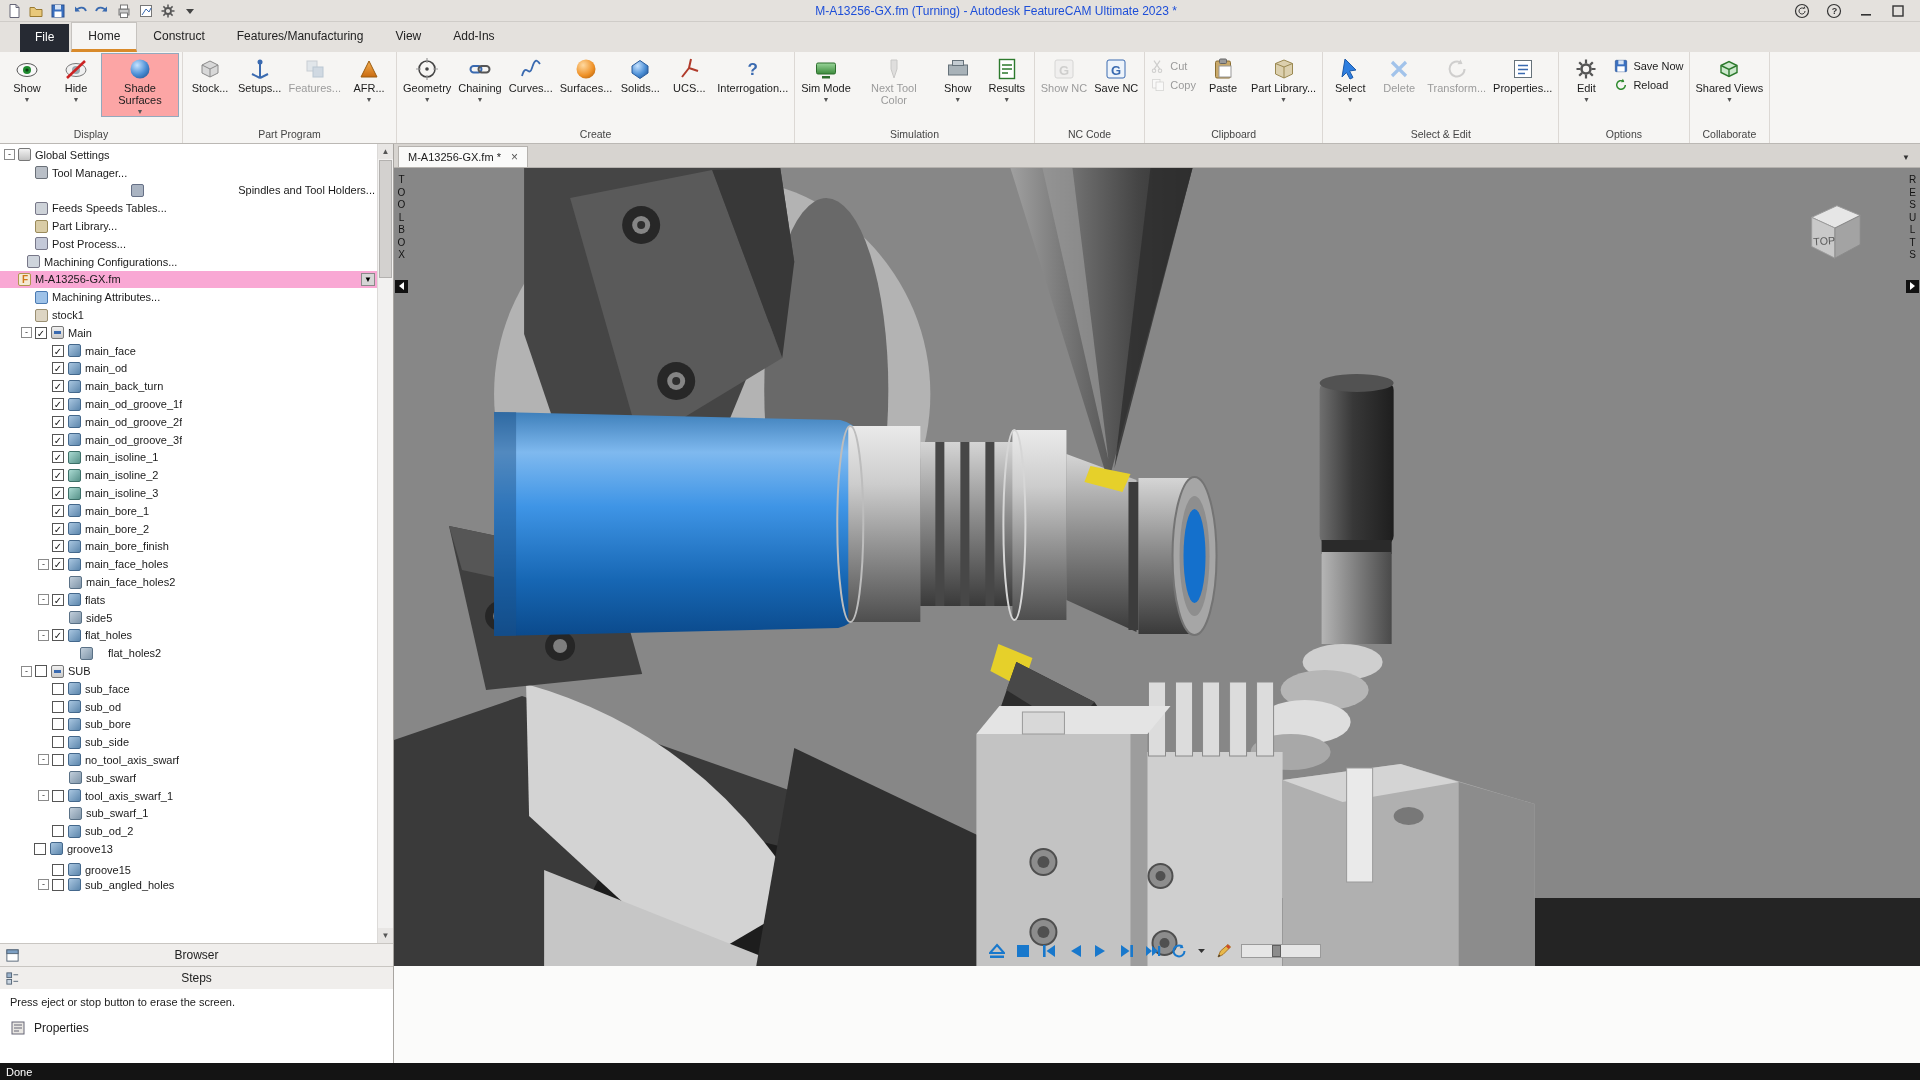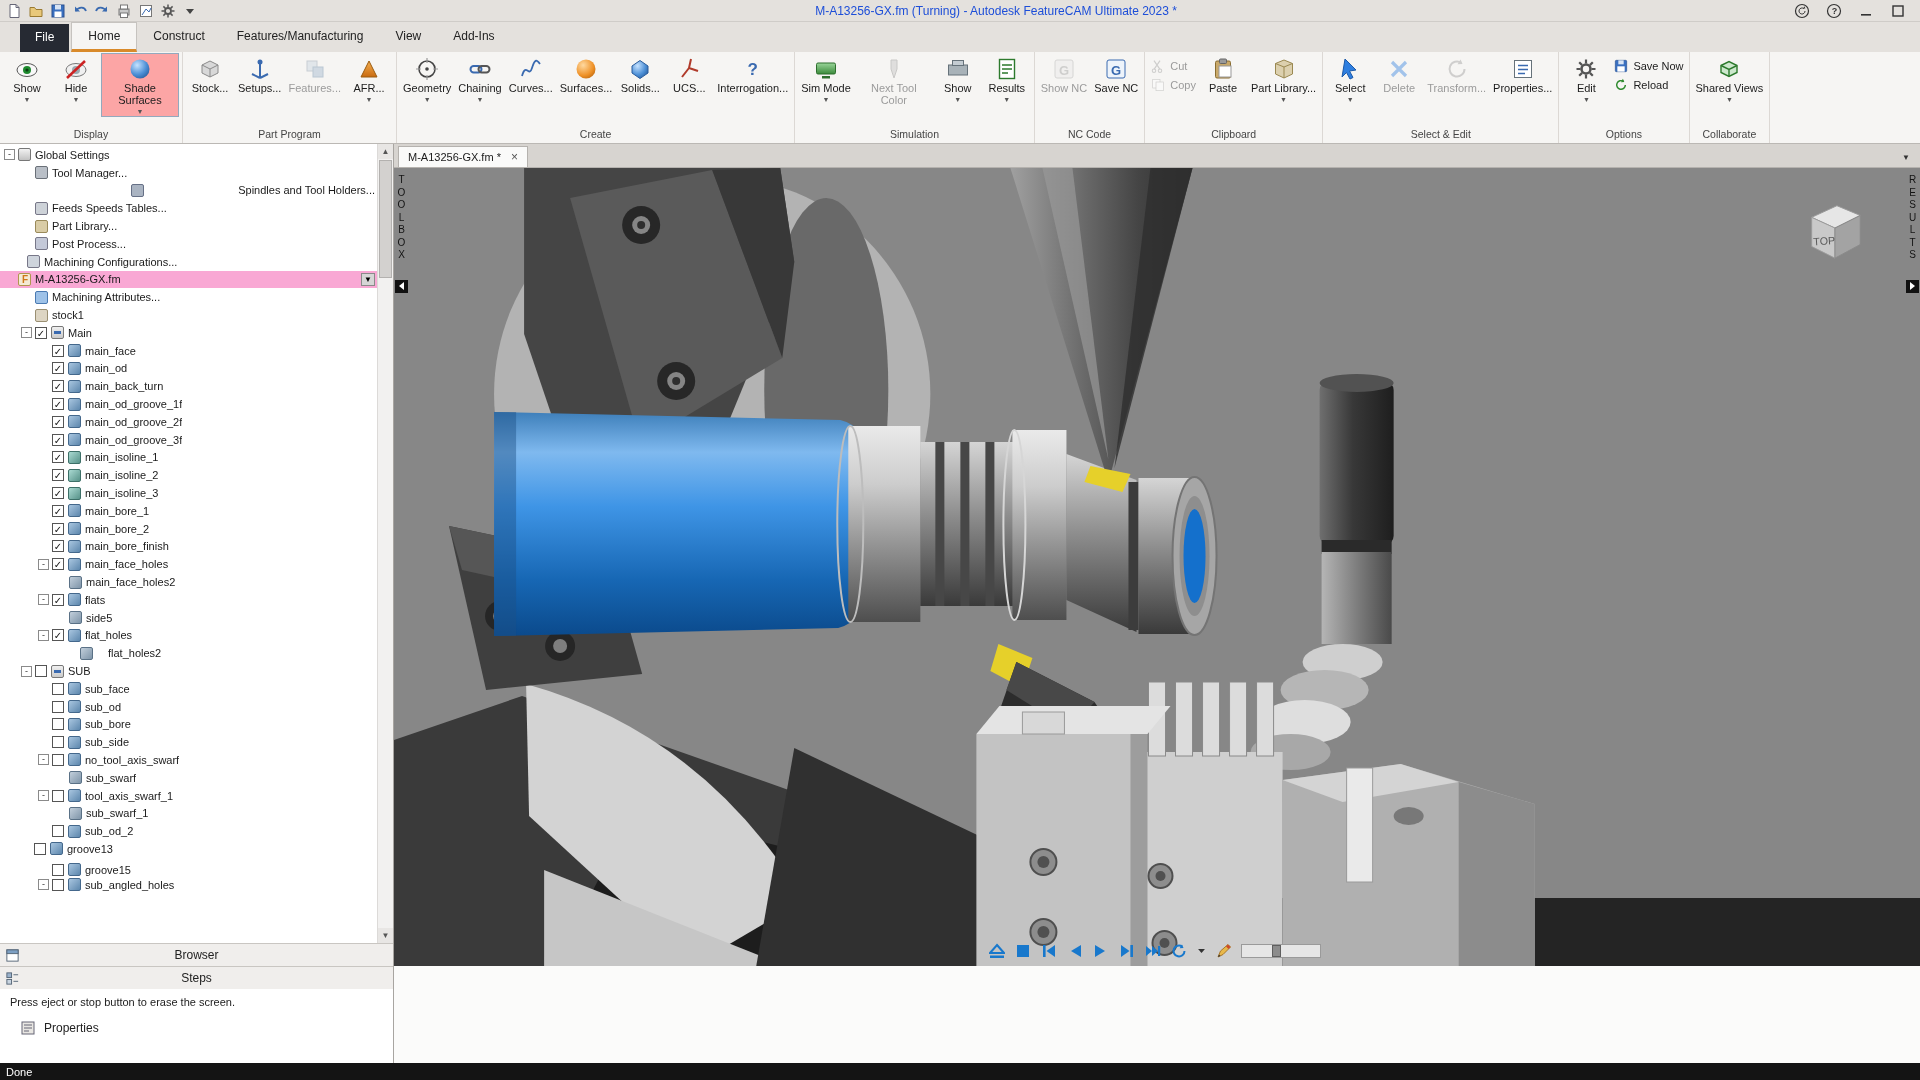--- a/index.html
+++ b/index.html
@@ -73,21 +73,21 @@
   .tree-dd { margin-left:auto; font-size:8px; color:#000; background:#d6d6d6; border:1px solid #8a8a8a; padding:0 2px; line-height:11px; }
   .vscroll { position:absolute; right:0; top:0; bottom:0; width:16px; background:#f2f1f0; border-left:1px solid #dcdad8; }
   .vs-btn { position:absolute; left:0; width:15px; height:15px; background:#e8e6e4; color:#555; font-size:8px; text-align:center; line-height:15px; }
   .vs-up { top:0; } .vs-down { bottom:0; }
   .vs-thumb { position:absolute; left:1px; top:16px; width:13px; height:118px; background:#d3d1cf; border:1px solid #b3b1af; }
 
   .lp-bar { height:23px; background:#f0eeec; border-top:1px solid #c9c6c2; display:flex; align-items:center; position:relative; }
   .lp-bar .bar-ic { position:absolute; left:5px; width:15px; height:15px; }
   .lp-bar .bar-label { flex:1; text-align:center; font-size:12px; color:#222; }
   .lp-hint { height:26px; font-size:11px; color:#222; padding:7px 10px 0; background:#fff; }
-  .lp-props { height:26px; display:flex; align-items:center; gap:8px; padding-left:20px; background:#fff; font-size:12px; color:#222; }
+  .lp-props { height:26px; display:flex; align-items:center; gap:8px; padding-left:10px; background:#fff; font-size:12px; color:#222; }
   .lp-props .bar-ic { width:16px; height:16px; }
   .lp-fill { height:22px; background:#fff; }
 
   
   .rightarea { flex:1; display:flex; flex-direction:column; background:#f3f2f0; }
   .doctabs { height:24px; background:#d7d4d0; border-bottom:1px solid #b5b2ae; display:flex; align-items:flex-end; padding:0 4px; }
   .doctab { background:#fafaf9; border:1px solid #b5b2ae; border-bottom:none; height:21px; display:flex; align-items:center; gap:10px; padding:0 9px; font-size:11px; color:#1a1a1a; }
   .doctab-close { color:#555; font-size:12px; cursor:default; }
   .doctabs-caret { margin-left:auto; font-size:8px; color:#333; padding:0 6px 5px 0; }
 

